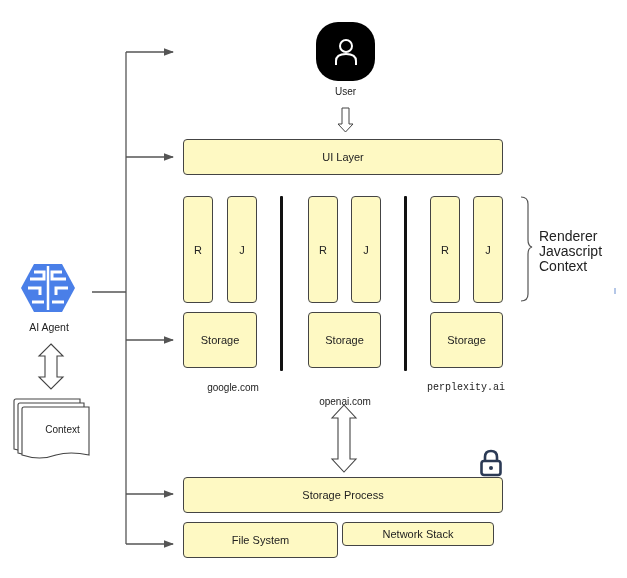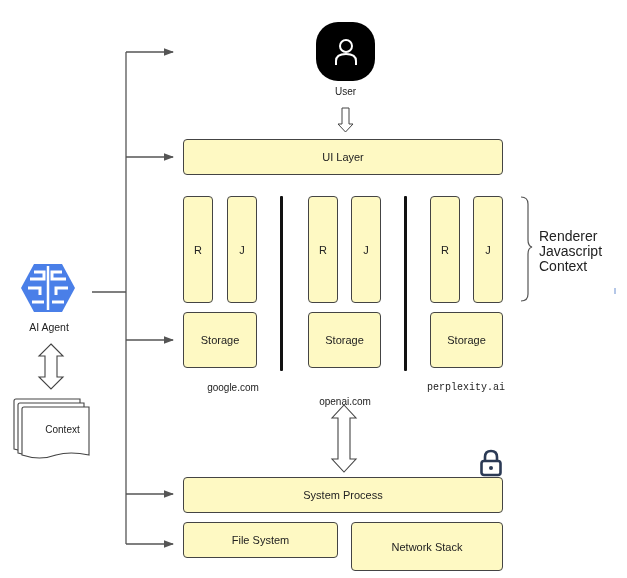--- a/index.html
+++ b/index.html
@@ -77,23 +77,23 @@
   <div>Javascript</div>
   <div>Context</div>
 </div>
 
 <svg class="abs" style="left:479px;top:449px;" width="24" height="28" viewBox="0 0 24 28">
   <path d="M6,12 L6,8 Q6,2 12,2 Q18,2 18,8 L18,12" fill="none" stroke="#2b3a55" stroke-width="2.6"></path>
   <rect x="2.5" y="12" width="19" height="14" rx="2.5" fill="#fff" stroke="#2b3a55" stroke-width="2.6"></rect>
   <circle cx="12" cy="19" r="2" fill="#2b3a55"></circle>
 </svg>
 
-<div class="box" style="left:183px;top:477px;width:320px;height:36px;">System Process</div>
+<div class="box" style="left:183px;top:477px;width:320px;height:36px;">Storage Process</div>
 <div class="box" style="left:183px;top:522px;width:155px;height:36px;">File System</div>
-<div class="box" style="left:351px;top:522px;width:152px;height:49px;">Network Stack</div>
+<div class="box" style="left:342px;top:522px;width:152px;height:24px;">Network Stack</div>
 
 <svg class="abs" style="left:20px;top:262px;" width="56" height="52" viewBox="0 0 56 52">
   <path d="M14,2 L42,2 L55,26 L42,50 L14,50 L1,26 Z" fill="#4a7fe8"></path>
   <line x1="28" y1="4" x2="28" y2="48" stroke="#fff" stroke-width="2.5"></line>
   <path d="M14,10 L24,10 L24,17 L10,17 M8,26 L20,26 L20,33 M12,40 L24,40" fill="none" stroke="#fff" stroke-width="3"></path>
   <path d="M42,10 L32,10 L32,17 L46,17 M48,26 L36,26 L36,33 M44,40 L32,40" fill="none" stroke="#fff" stroke-width="3"></path>
 </svg>
 <div class="label" style="left:8px;top:321px;width:82px;font-size:10.5px;text-align:center;">AI Agent</div>
 
 <svg class="abs" style="left:12px;top:397px;" width="80" height="62" viewBox="0 0 80 62">

